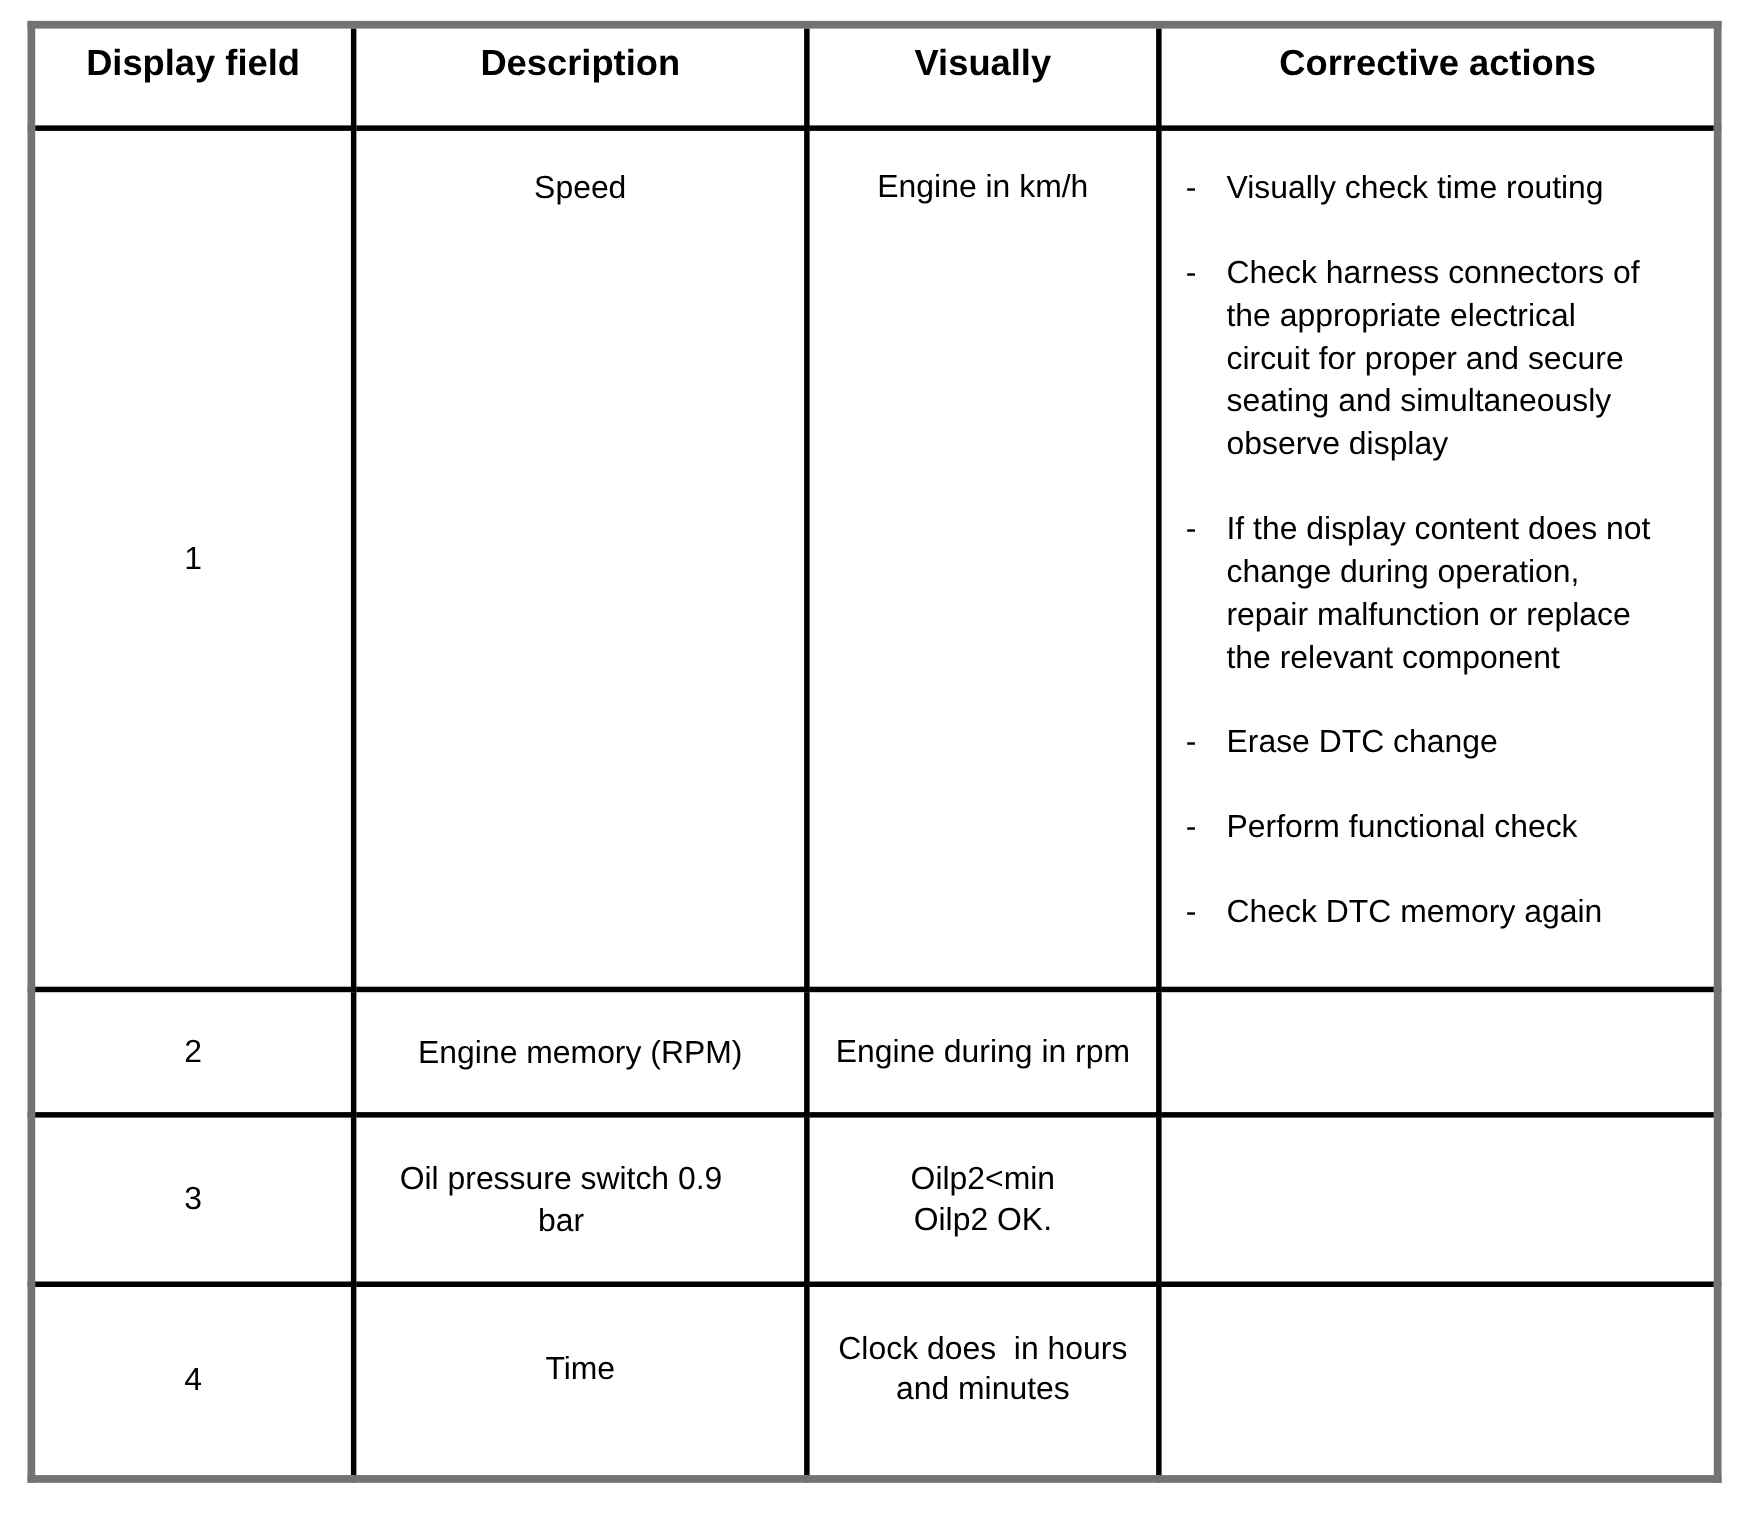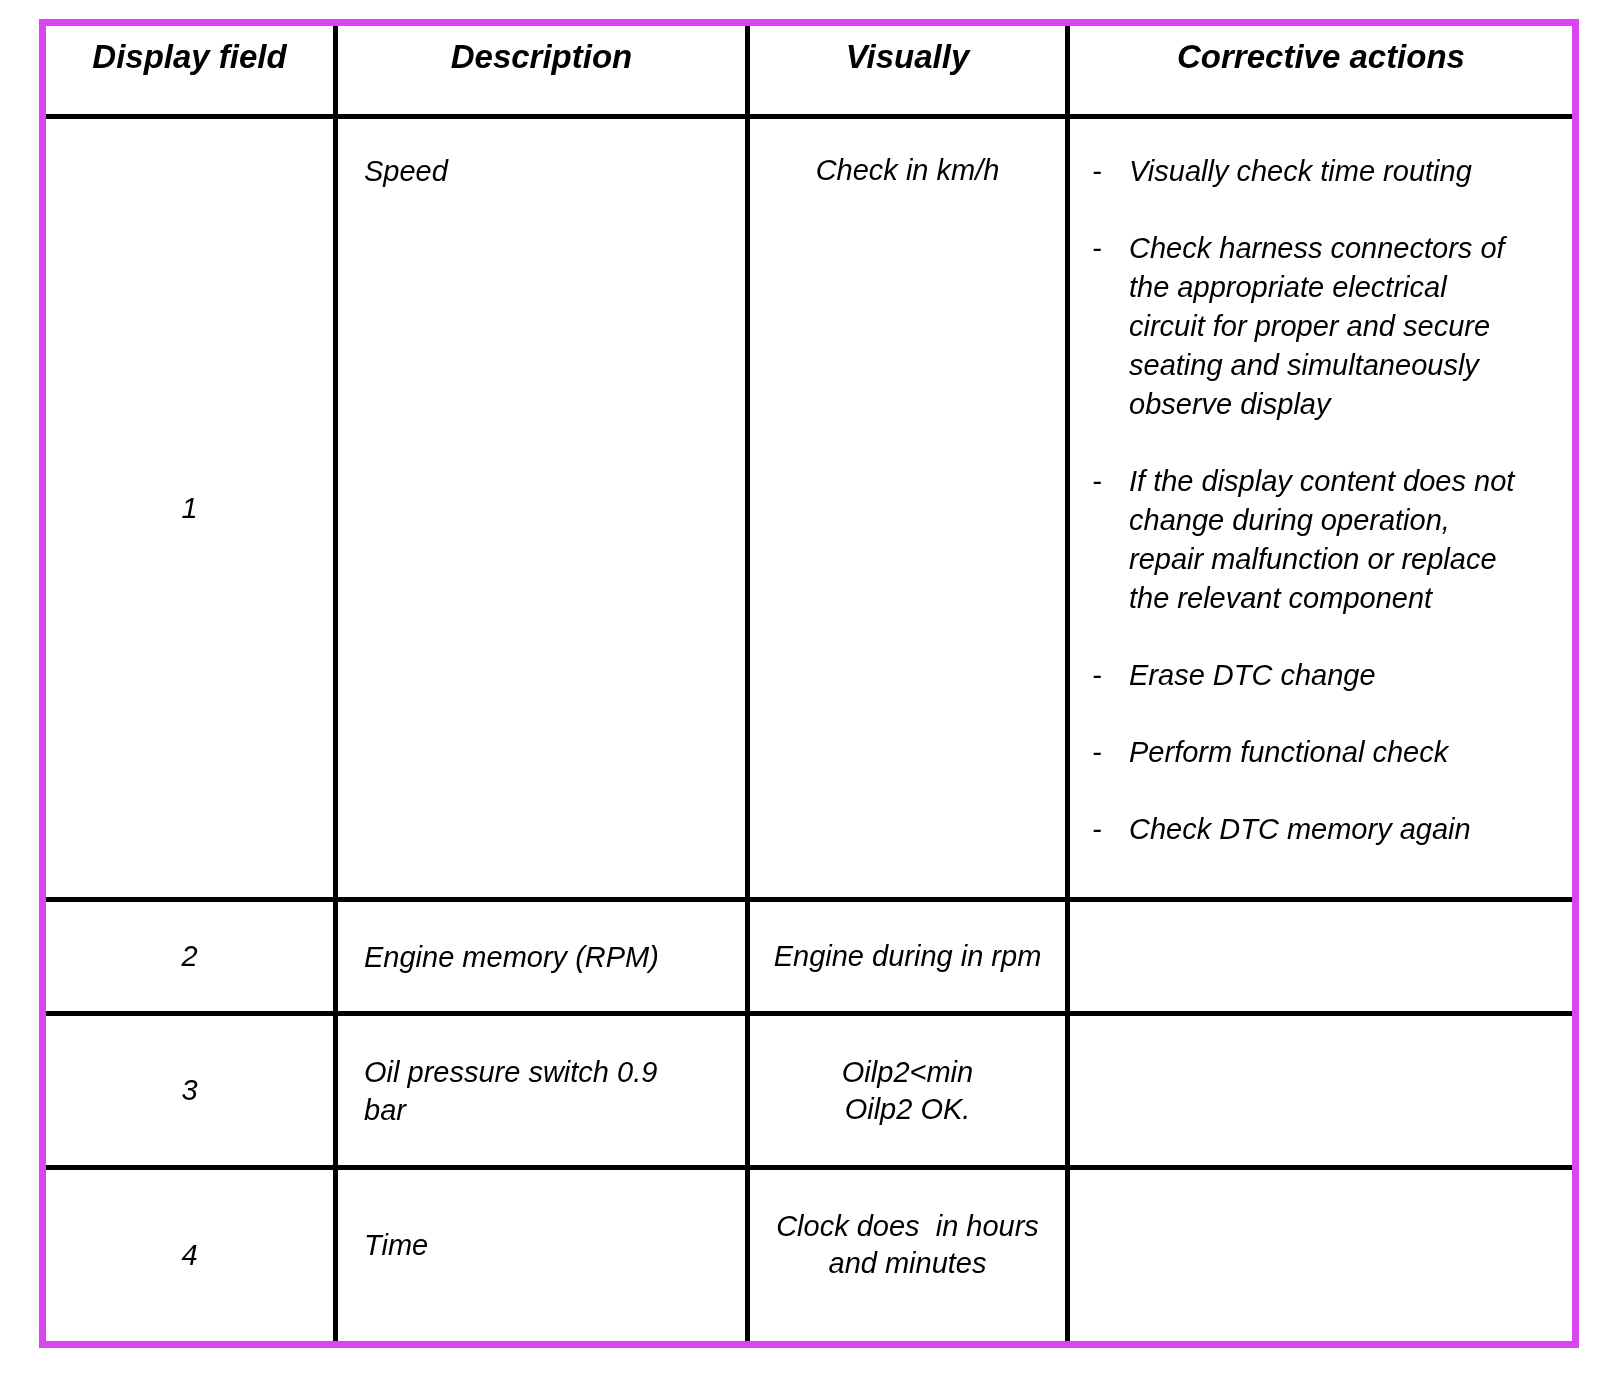--- a/index.html
+++ b/index.html
@@ -16,27 +16,26 @@
   }
   .page {
     position: relative;
     width: 1600px;
     height: 1376px;
     background: #ffffff;
     overflow: hidden;
   }
   table.doc-table {
     position: absolute;
-    left: 39px;
+    left: 25px;
     top: 19px;
     width: 1533px;
     border-collapse: collapse;
     table-layout: fixed;
-    border: 7px solid #d946ef;
-    font-style: italic;
+    border: 7px solid #737373;
   }
   .doc-table th,
   .doc-table td {
     border: 5px solid #000000;
     box-sizing: border-box;
     padding: 0;
     overflow: hidden;
   }
   
   tr.header-row {
@@ -55,21 +54,21 @@
   tr.row-2 { height: 114px; }
   tr.row-3 { height: 154px; }
   tr.row-4 { height: 177px; }
 
   td.cell-field {
     text-align: center;
     vertical-align: middle;
     font-size: 29px;
   }
   td.cell-desc {
-    text-align: left;
+    text-align: center;
     vertical-align: middle;
     padding-left: 26px;
     padding-right: 26px;
     font-size: 29px;
     line-height: 38px;
   }
   td.cell-display {
     text-align: center;
     vertical-align: middle;
     font-size: 29px;
@@ -140,21 +139,21 @@
     </thead>
     <tbody>
       <tr class="row-1">
         <td class="cell-field">
           <span>1</span>
         </td>
         <td class="cell-desc">
           <div>Speed</div>
         </td>
         <td class="cell-display">
-          <div class="display-line">Check in km/h</div>
+          <div class="display-line">Engine in km/h</div>
         </td>
         <td class="cell-actions">
           <div class="action-item">
             <span class="action-dash">-</span>
             <span class="action-text">Visually check time routing</span>
           </div>
           <div class="action-item">
             <span class="action-dash">-</span>
             <span class="action-text">Check harness connectors of the appropriate electrical circuit for proper and secure seating and simultaneously observe display</span>
           </div>

